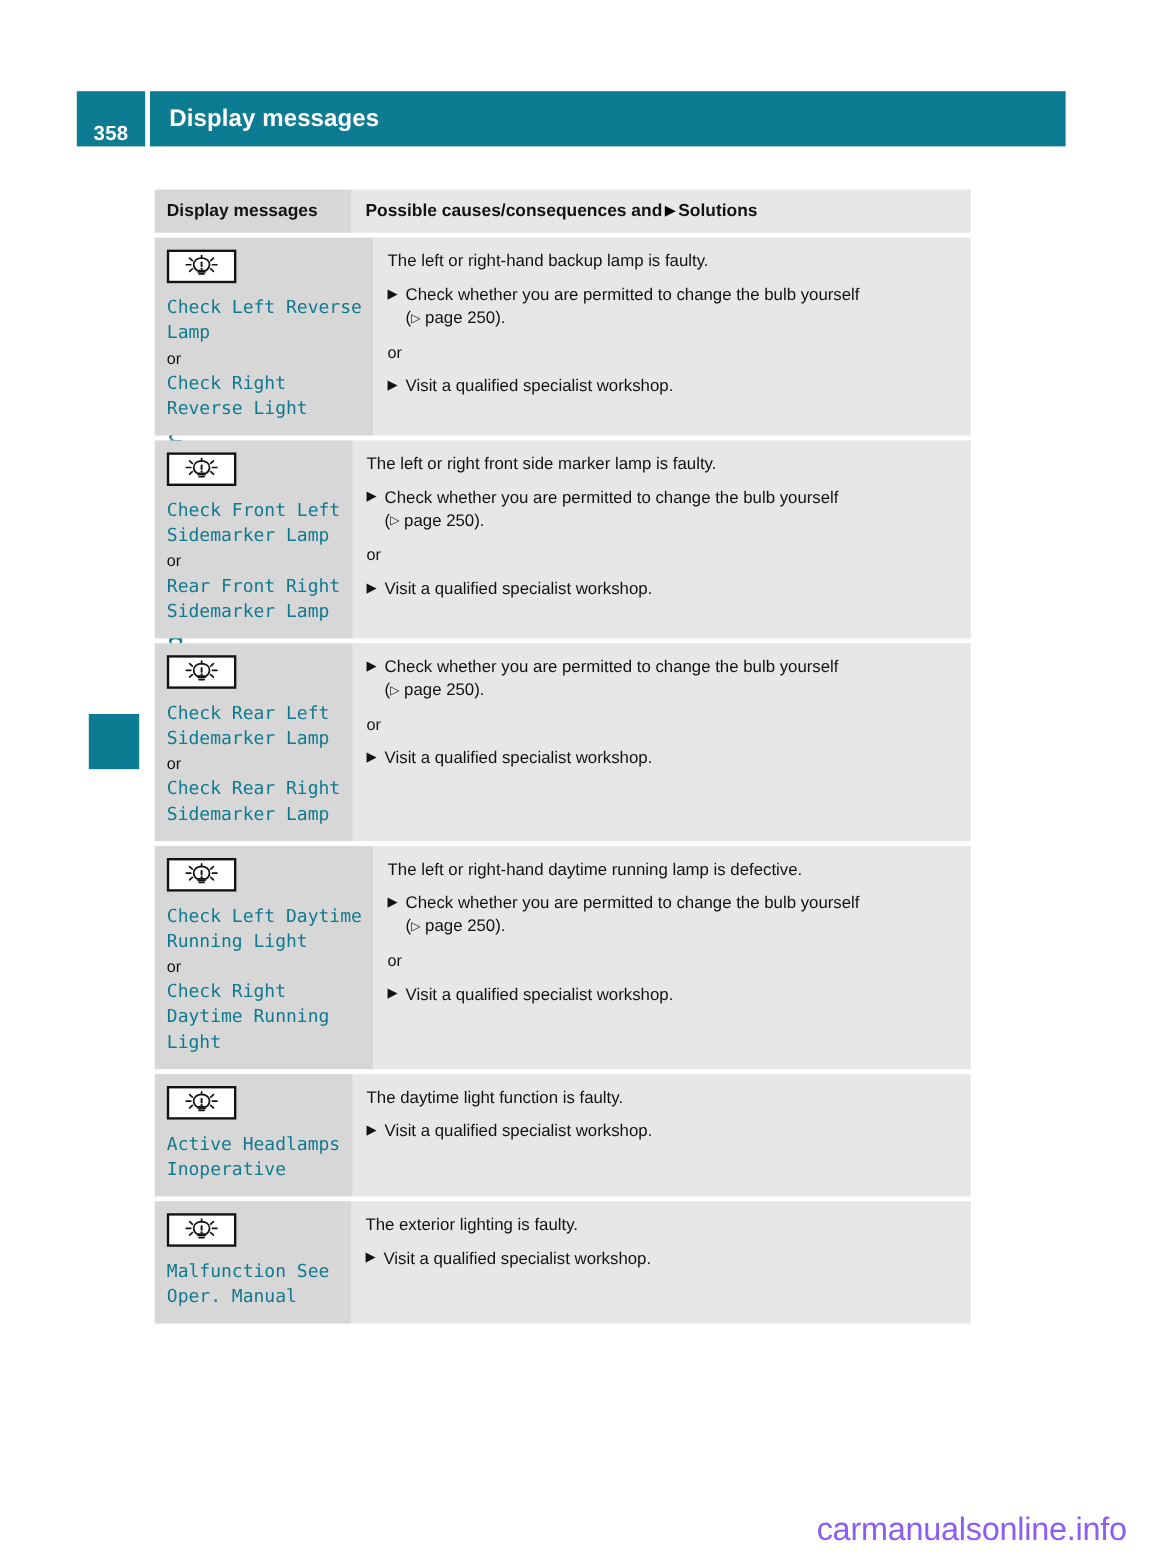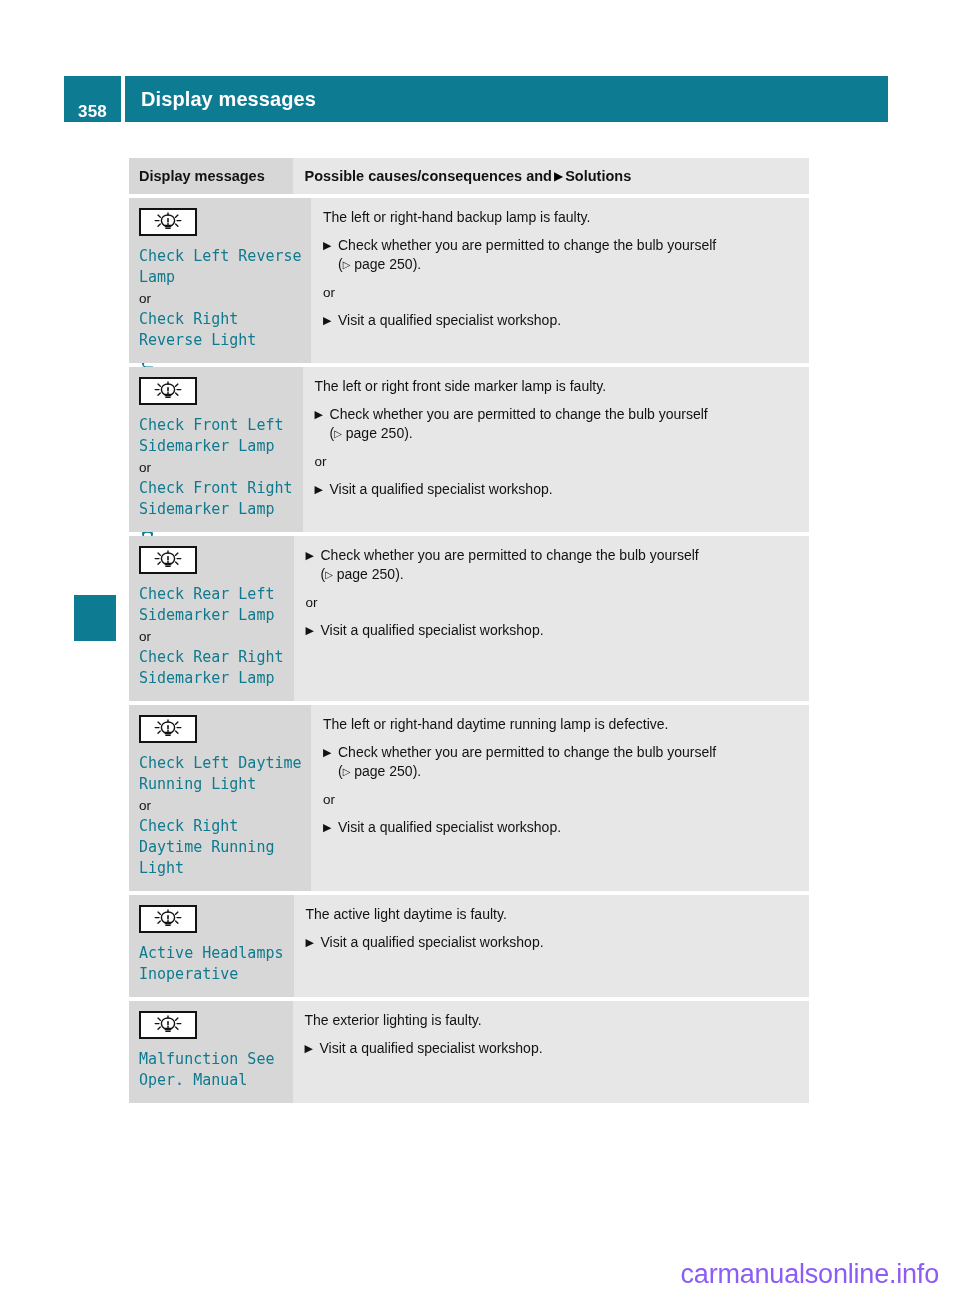--- a/index.html
+++ b/index.html
@@ -296,21 +296,21 @@
           </g>
           <g fill="#121212">
             <rect x="14.2" y="6.0" width="1.6" height="4.6" rx="0.6"></rect>
             <circle cx="15" cy="12.0" r="0.95"></circle>
           </g>
         </svg>
       </div>
       <div class="dm-line">Check Front Left</div>
       <div class="dm-line">Sidemarker Lamp</div>
       <div class="dm-or">or</div>
-      <div class="dm-line">Check Front Right</div>
+      <div class="dm-line">Rear Front Right</div>
       <div class="dm-line">Sidemarker Lamp</div>
     </div>
     <div class="col-right">
       <div class="cause-line">The left or right front side marker lamp is faulty.</div>
       <div class="sol-item">
         <span class="sol-bullet">▶</span>
         <span class="sol-text"><span>Check whether you are permitted to change the bulb yourself</span><span class="sol-cont">(<span class="ref-tri">▷</span>&nbsp;<span>page 250).</span></span></span>
       </div>
       <div class="or-line">or</div>
       <div class="sol-item">
@@ -423,21 +423,21 @@
           <g fill="#121212">
             <rect x="14.2" y="6.0" width="1.6" height="4.6" rx="0.6"></rect>
             <circle cx="15" cy="12.0" r="0.95"></circle>
           </g>
         </svg>
       </div>
       <div class="dm-line">Active Headlamps</div>
       <div class="dm-line">Inoperative</div>
     </div>
     <div class="col-right">
-      <div class="cause-line">The active light daytime is faulty.</div>
+      <div class="cause-line">The daytime light function is faulty.</div>
       <div class="sol-item">
         <span class="sol-bullet">▶</span>
         <span class="sol-text">Visit a qualified specialist workshop.</span>
       </div>
     </div>
   </div>
 
   <div class="trow">
     <div class="col-left">
       <div class="lamp-icon">

